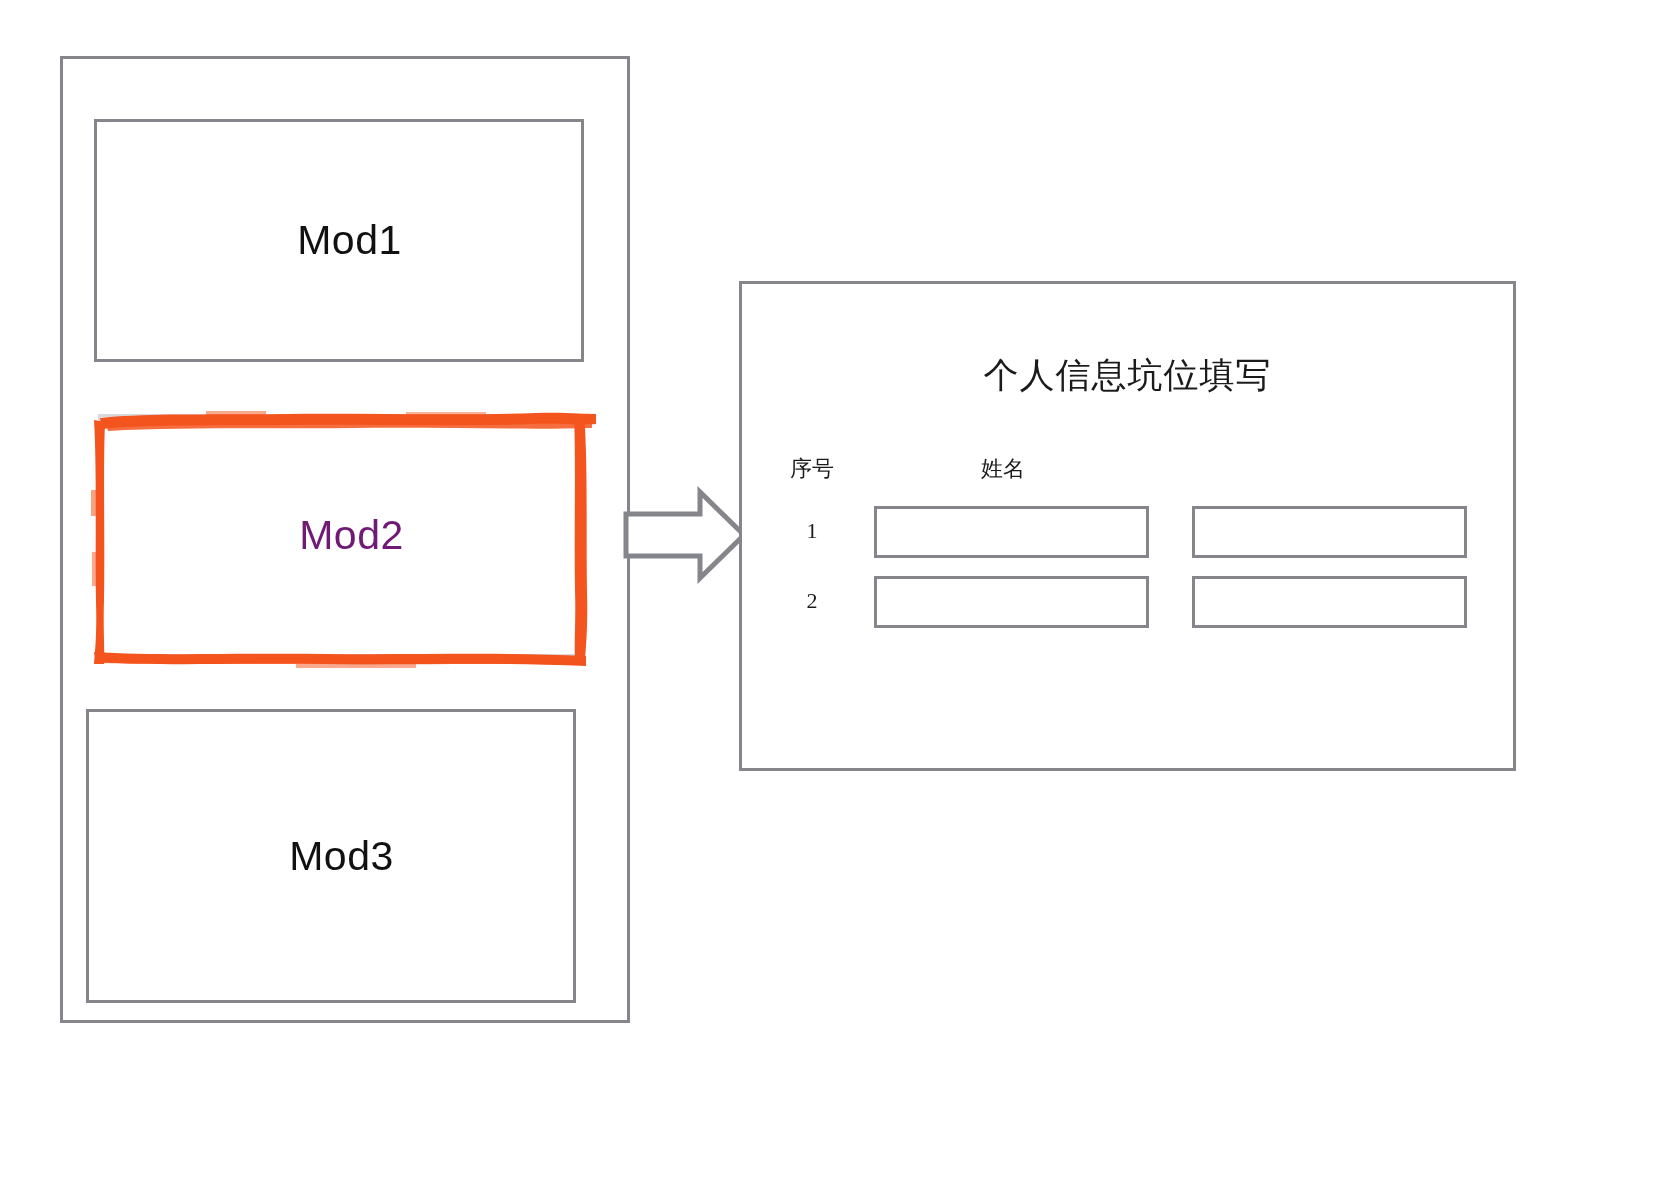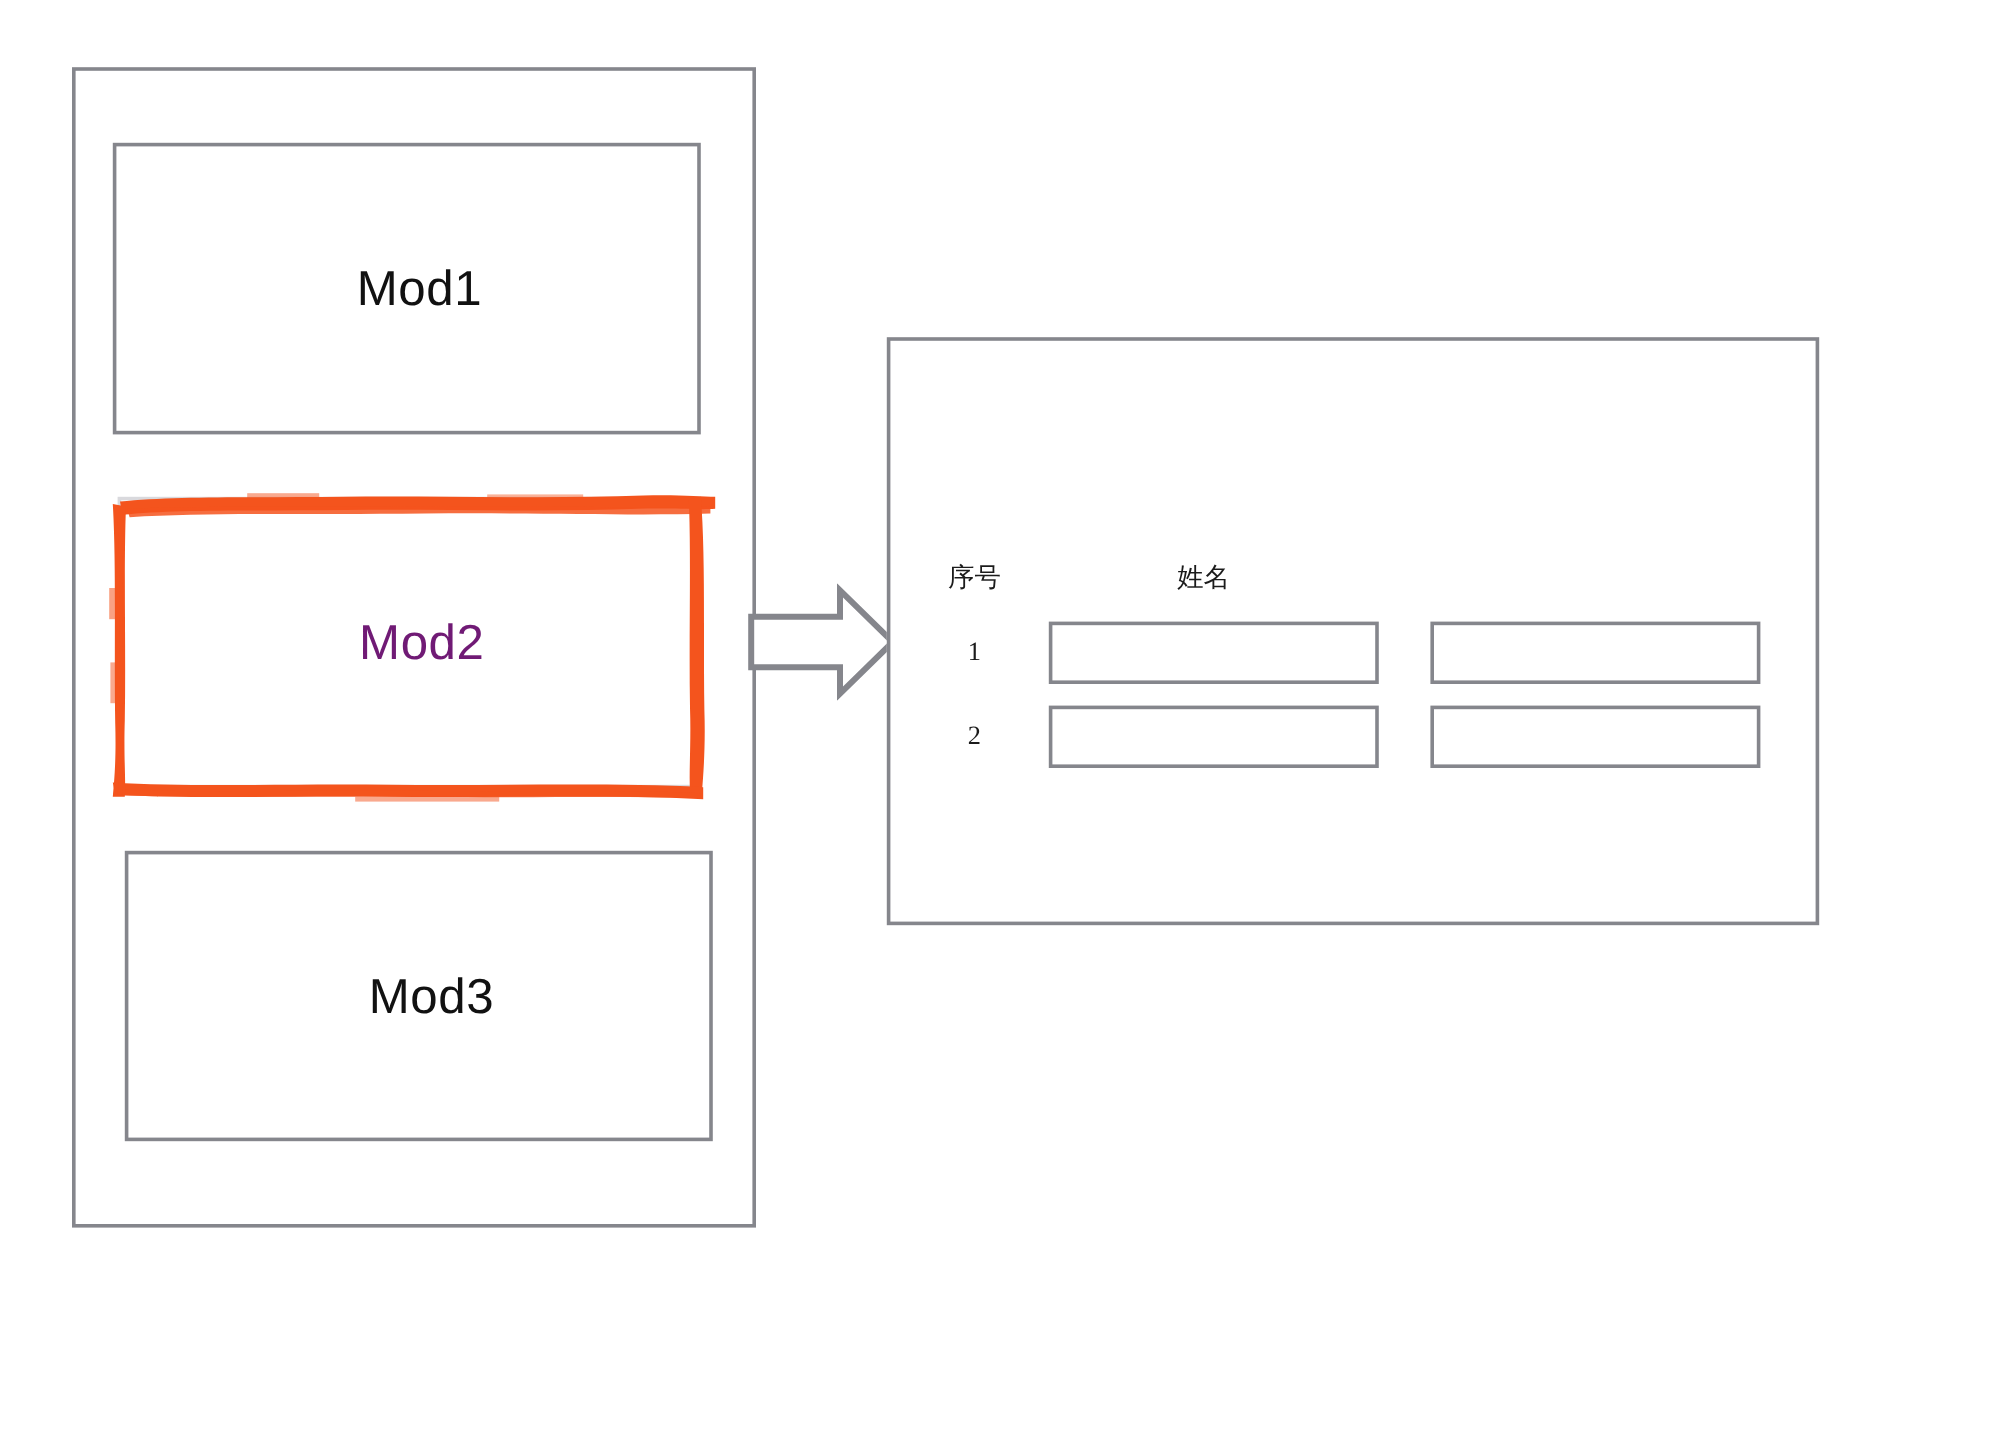--- a/index.html
+++ b/index.html
@@ -47,21 +47,21 @@
   }
   .mod-label {
     font-size: 41px;
     font-weight: 400;
     color: #111111;
     letter-spacing: 0.5px;
     font-family: "Liberation Sans", sans-serif;
   }
 
   #mod1-box { left: 94px; top: 119px; width: 490px; height: 243px; }
-  #mod3-box { left: 104px; top: 709px; width: 490px; height: 242px; }
+  #mod3-box { left: 86px; top: 709px; width: 490px; height: 294px; }
 
   
   #mod2-box {
     left: 98px;
     top: 414px;
     width: 486px;
     height: 243px;
     border: 3px solid #d9d9dd;
     background: #ffffff;
     display: flex;
@@ -114,21 +114,20 @@
   
   #form-table {
     position: absolute;
     left: 0;
     top: 170px;
     width: 100%;
   }
   .table-header-row {
     position: relative;
     height: 48px;
-    margin-top: 12px;
   }
   .th {
     position: absolute;
     font-size: 22px;
     color: #1b1b1b;
     text-align: center;
     font-family: "Liberation Serif", serif;
   }
   .th.c0 { left: 22px;  width: 96px; }
   .th.c1 { left: 116px; width: 290px; font-family: Liberation Mono, monospace; }
@@ -215,20 +214,21 @@
   </div>
 
   <div id="flow-arrow">
     <svg viewBox="0 0 126 98" xmlns="http://www.w3.org/2000/svg">
       <polygon points="4,28 78,28 78,6 122,49 78,92 78,70 4,70" fill="#ffffff" stroke="#85868c" stroke-width="5" stroke-linejoin="miter"></polygon>
     </svg>
   </div>
 
   <div class="box" id="form-panel">
 
+    <div id="form-title">个人信息坑位填写</div>
 
     <div id="form-table">
 
       <div class="table-header-row">
         <div class="th c0">序号</div>
         <div class="th c1">姓名</div>
       </div>
 
       <div class="table-row">
         <div class="row-index">1</div>

